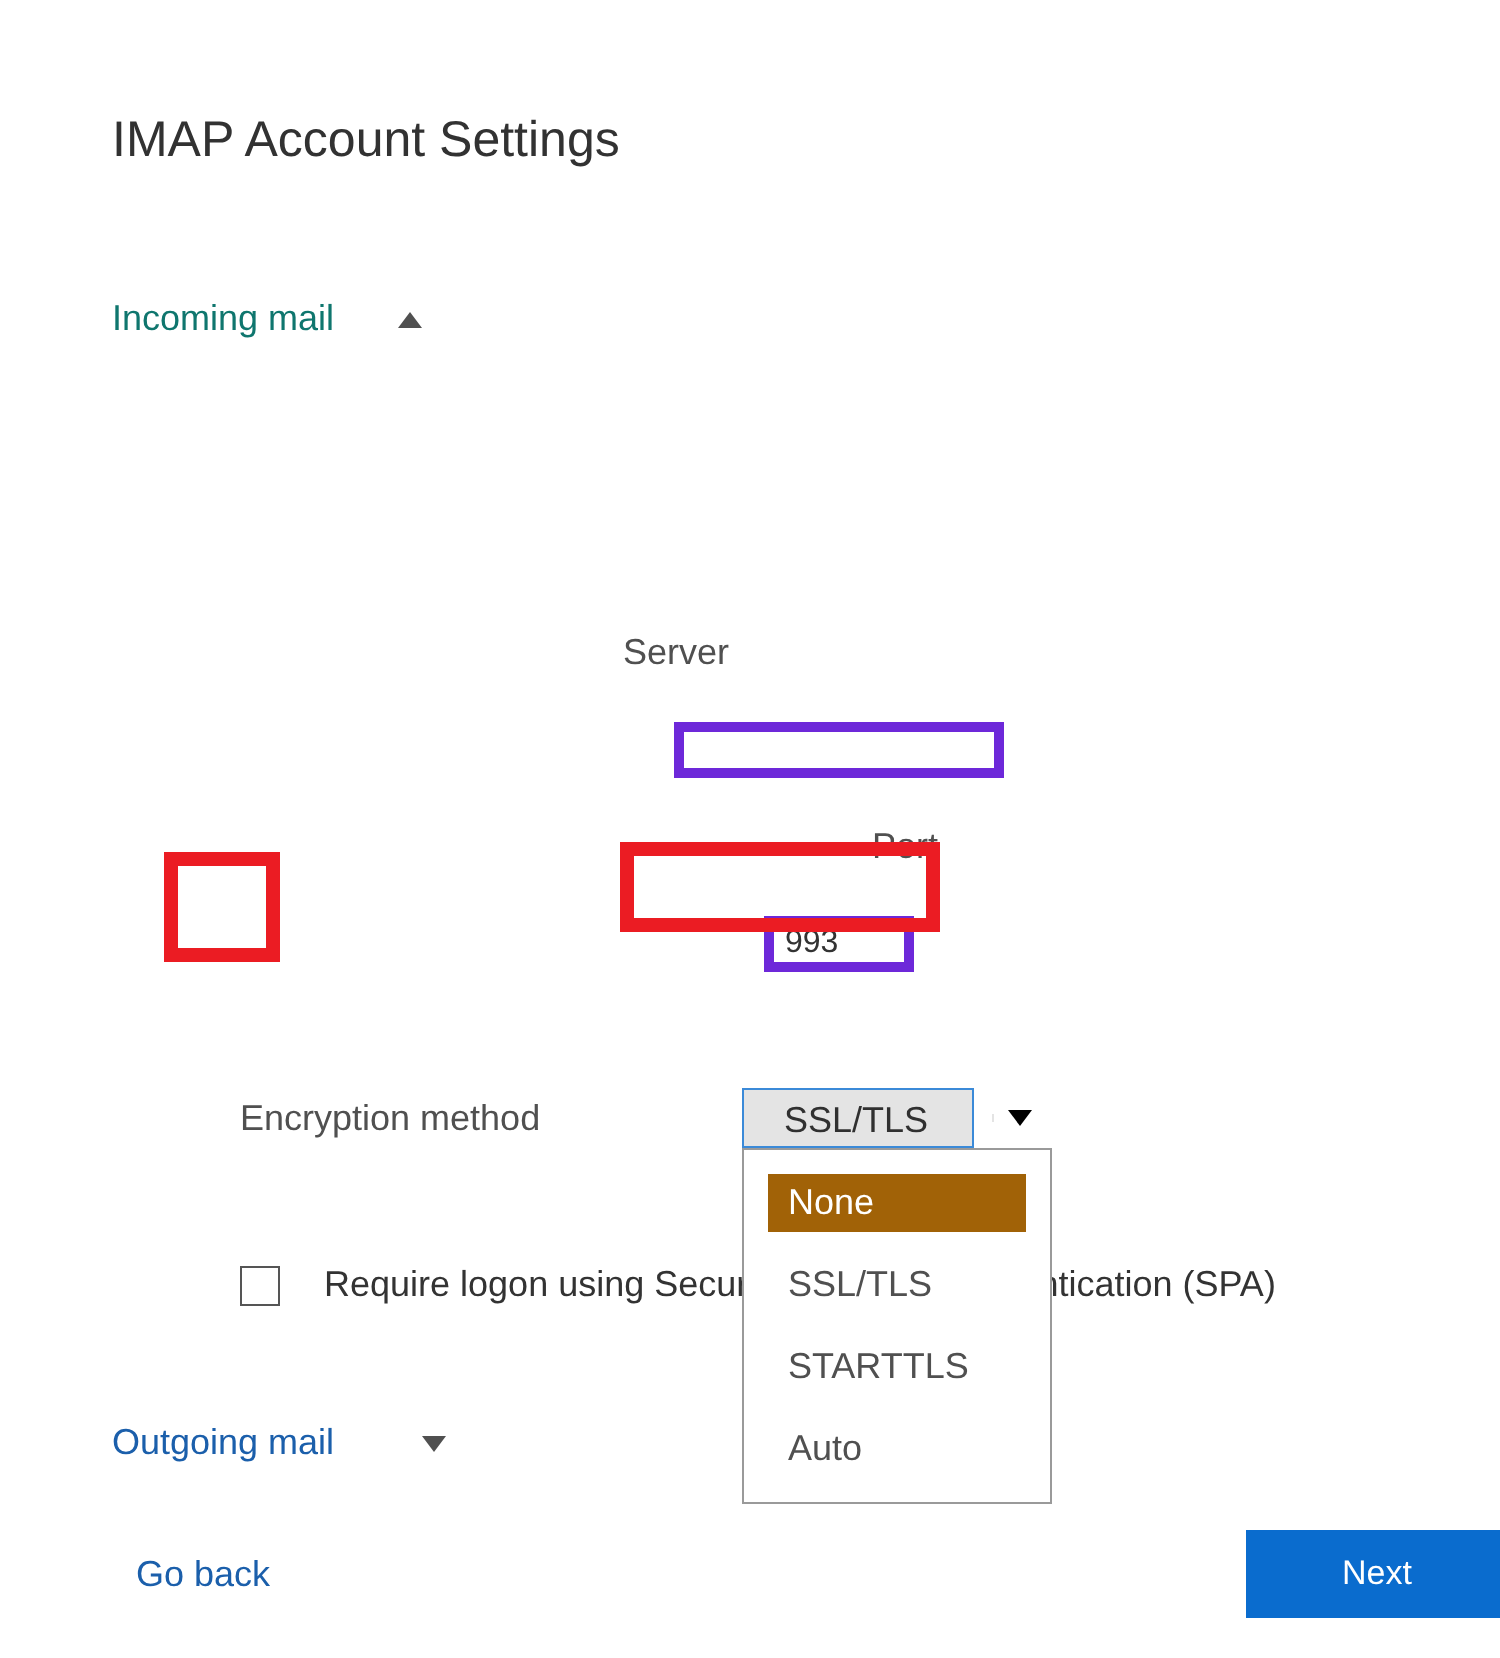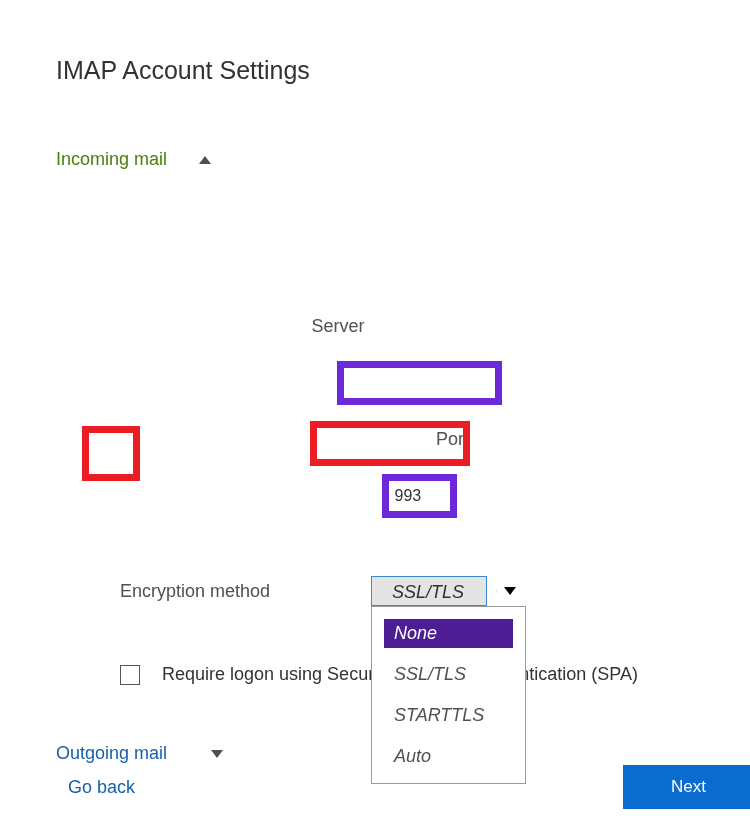--- a/index.html
+++ b/index.html
@@ -18,21 +18,21 @@
     .page-title {
       font-size: 25px;
       font-weight: 400;
       color: #323232;
       padding: 20px 20px 0 20px;
     }
     .section-header {
       display: inline-flex;
       align-items: center;
       gap: 8px;
-      color: #4d7c0f;
+      color: #0f766e;
       font-size: 18px;
       cursor: pointer;
       margin: 40px 0 0 20px;
     }
     .caret-up {
       display: inline-block;
       width: 0;
       height: 0;
       border-left: 6px solid transparent;
       border-right: 6px solid transparent;
@@ -60,40 +60,39 @@
       margin-top: 90px;
       flex-direction: column;
     }
     .label {
       font-size: 18px;
       color: #505050;
       width: 215px;
       flex-shrink: 0;
     }
     .text-input {
-      border: 7px solid #6d28d9;
-      height: 44px;
+      border: 5px solid #6d28d9;
+      height: 28px;
       font-size: 16px;
       padding: 2px 6px;
       background: #ffffff;
       color: #333;
     }
     .text-input.username { width: 140px; }
     .text-input.server { width: 165px; }
     .text-input.port { width: 75px; }
     .port-label {
       font-size: 18px;
       color: #505050;
       margin-left: 85px;
       margin-right: 18px;
     }
     .select-box {
       position: relative;
       width: 140px;
-      font-style: italic;
     }
     .select-display {
       border: 1px solid #3b8ad8;
       height: 30px;
       display: flex;
       align-items: stretch;
       background: #e4e4e4;
       cursor: pointer;
     }
     .select-value {
@@ -127,21 +126,21 @@
       background: #ffffff;
       z-index: 10;
     }
     .dropdown-item {
       font-size: 18px;
       color: #505050;
       padding: 4px 10px;
       cursor: pointer;
     }
     .dropdown-item.highlight {
-      background: #4c1d95;
+      background: #a16207;
       color: #ffffff;
     }
     .spa-row {
       display: flex;
       align-items: center;
       margin-top: 18px;
       position: relative;
     }
     .checkbox {
       width: 20px;

